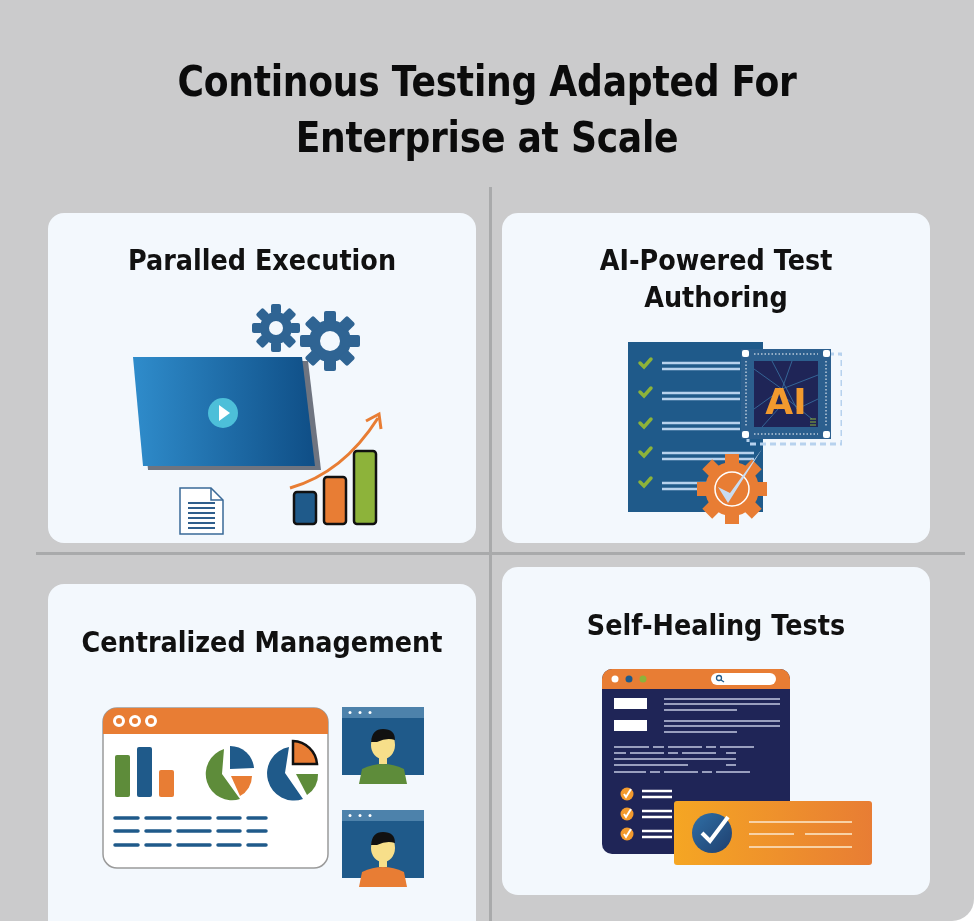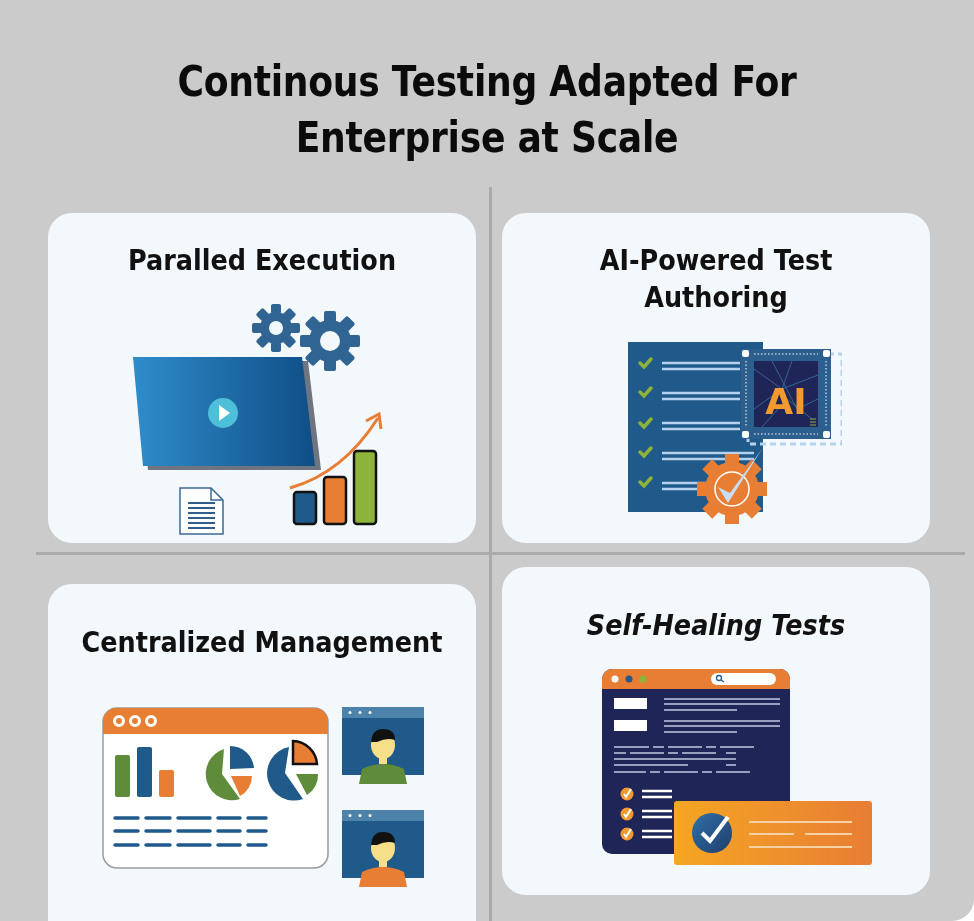--- a/index.html
+++ b/index.html
@@ -11,21 +11,21 @@
     }
     .title {
       position: absolute; left: 0; top: 54px; width: 974px;
       text-align: center; color: #0b0b0b; font-weight: 700;
       font-size: 42px; line-height: 56px; letter-spacing: -0.3px;
       font-family: "DejaVu Sans", sans-serif; transform: scaleX(0.86);
     }
     .vdivider { position: absolute; left: 489px; top: 187px; width: 3px; height: 734px; background: #a9aaab; }
     .hdivider { position: absolute; left: 36px; top: 552px; width: 929px; height: 3px; background: #a9aaab; }
     .card {
-      position: absolute; background: #f3f8fd; border-radius: 24px;
+      position: absolute; background: #f3f8fd; border-radius: 16px;
     }
     .card-title {
       position: absolute; left: 0; width: 100%; text-align: center;
       font-weight: 700; color: #111; font-size: 29px; line-height: 37px;
       font-family: "DejaVu Sans", sans-serif; transform: scaleX(0.88);
     }
     .illus { position: absolute; }
     svg { display: block; }
   </style>
 </head>
@@ -256,21 +256,21 @@
           </g>
         <path d="M17,77 L20,62 Q41,52 62,62 L65,77 Z" fill="#e87d34"></path>
         <rect x="37" y="47" width="8" height="10" fill="#f7df8a"></rect>
         <ellipse cx="41" cy="38" rx="12" ry="14" fill="#f7df8a"></ellipse>
         <path d="M29,35 Q30,22 41,22 Q53,22 53,33 Q45,30 35,35 Z" fill="#111"></path>
       </g>
     </svg>
   </div>
 </div>
 
-<div class="card" style="left:502px; top:567px; width:428px; height:328px;font-style:italic;">
+<div class="card" style="left:502px; top:567px; width:428px; height:328px;">
   <div class="card-title" style="top:40px;">Self-Healing Tests</div>
   <div class="illus" style="left:100px; top:100px;">
     <svg width="275" height="205" viewBox="0 0 275 205">
       <defs>
         <linearGradient id="orG" x1="0" x2="1" y1="0" y2="0">
           <stop offset="0" stop-color="#f5a623"></stop>
           <stop offset="1" stop-color="#e87d34"></stop>
         </linearGradient>
         <linearGradient id="blG" x1="0" x2="1" y1="0" y2="1">
           <stop offset="0" stop-color="#2f6fa6"></stop>

